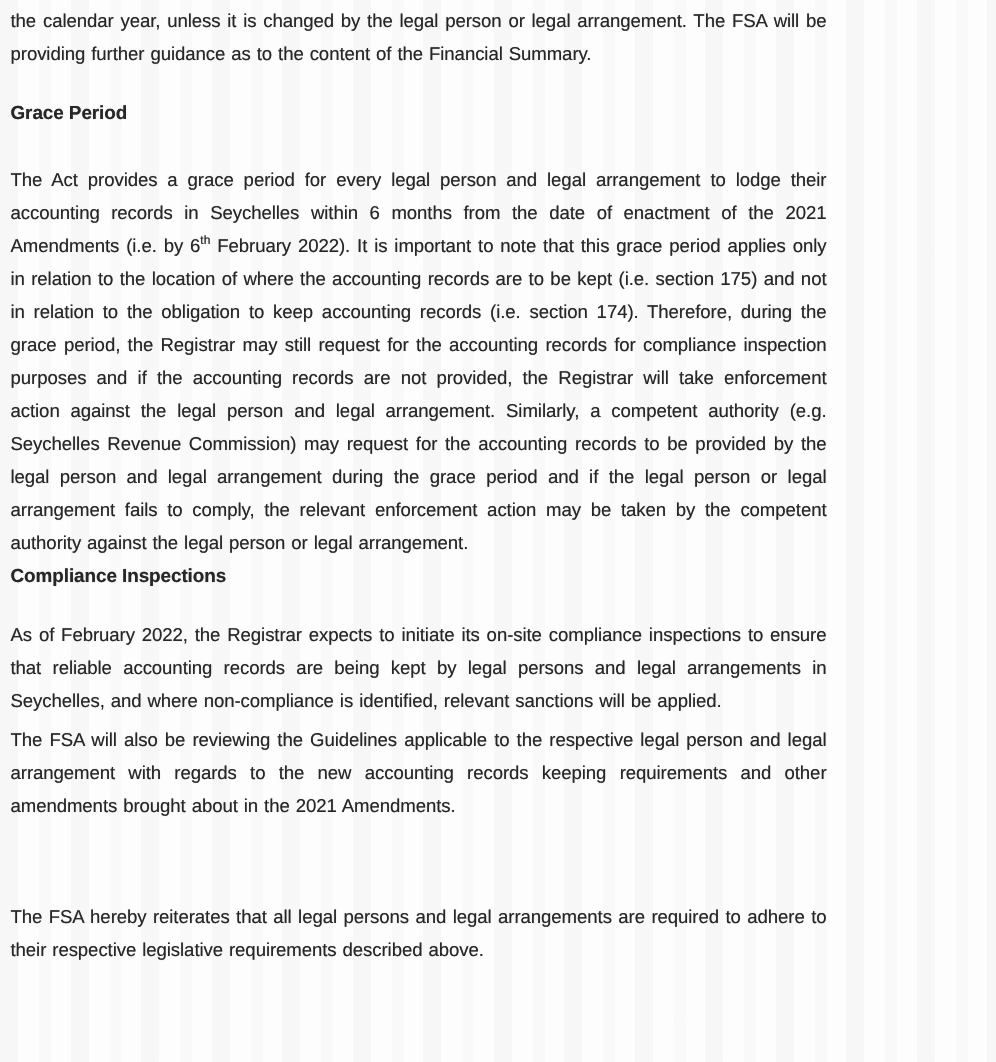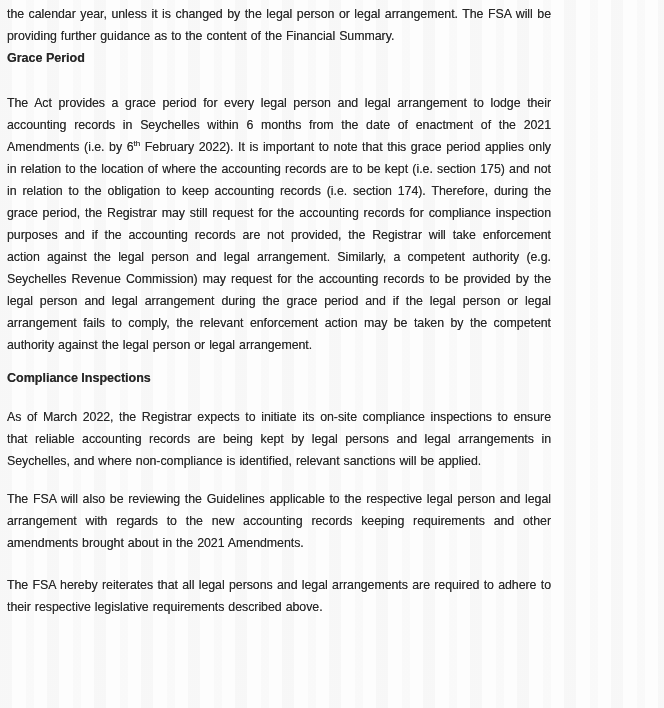--- a/index.html
+++ b/index.html
@@ -39,27 +39,27 @@
   }
   .heading {
     margin: 0;
     font-size: 12.6px;
     line-height: 22px;
     font-weight: bold;
     text-align: left;
     letter-spacing: -0.05px;
     text-shadow: 0 0 0.5px rgba(30,30,30,0.6);
   }
-  .mt-heading-grace      { margin-top: 0; }
+  .mt-heading-grace      { margin-top: 17px; }
   .mt-para-grace         { margin-top: 23px; }
-  .mt-heading-compliance { margin-top: 11px; }
+  .mt-heading-compliance { }
   .mt-para-compliance    { margin-top: 17px; }
   .mt-heading-review     { margin-top: 21px; }
-  .mt-para-review        { margin-top: 16px; }
-  .mt-para-closing       { margin-top: 20px; }
+  .mt-para-review        { margin-top: 4px; }
+  .mt-para-closing       { margin-top: 52px; }
   .mt-heading-signature  { margin-top: 40px; }
   sup.ord {
     font-size: 8px;
     line-height: 0;
     vertical-align: super;
     letter-spacing: 0;
   }
 </style>
 </head>
 <body>
@@ -67,21 +67,21 @@
 <div class="page">
 
   <p class="para">the calendar year, unless it is changed by the legal person or legal arrangement. The FSA will be providing further guidance as to the content of the Financial Summary.</p>
 
   <h3 class="heading mt-heading-grace">Grace Period</h3>
 
   <p class="para mt-para-grace"><span>The Act provides a grace period for every legal person and legal arrangement to lodge their accounting records in Seychelles within 6 months from the date of enactment of the 2021 Amendments (i.e. by 6</span><sup class="ord">th</sup><span> February 2022). It is important to note that this grace period applies only in relation to the location of where the accounting records are to be kept (i.e. section 175) and not in relation to the obligation to keep accounting records (i.e. section 174). Therefore, during the grace period, the Registrar may still request for the accounting records for compliance inspection purposes and if the accounting records are not provided, the Registrar will take enforcement action against the legal person and legal arrangement. Similarly, a competent authority (e.g. Seychelles Revenue Commission) may request for the accounting records to be provided by the legal person and legal arrangement during the grace period and if the legal person or legal arrangement fails to comply, the relevant enforcement action may be taken by the competent authority against the legal person or legal arrangement.</span></p>
 
   <h3 class="heading mt-heading-compliance">Compliance Inspections</h3>
 
-  <p class="para mt-para-compliance">As of March 2022, the Registrar expects to initiate its on-site compliance inspections to ensure that reliable accounting records are being kept by legal persons and legal arrangements in Seychelles, and where non-compliance is identified, relevant sanctions will be applied.</p>
+  <p class="para mt-para-compliance">As of February 2022, the Registrar expects to initiate its on-site compliance inspections to ensure that reliable accounting records are being kept by legal persons and legal arrangements in Seychelles, and where non-compliance is identified, relevant sanctions will be applied.</p>
 
 
   <p class="para mt-para-review">The FSA will also be reviewing the Guidelines applicable to the respective legal person and legal arrangement with regards to the new accounting records keeping requirements and other amendments brought about in the 2021 Amendments.</p>
 
   <p class="para mt-para-closing">The FSA hereby reiterates that all legal persons and legal arrangements are required to adhere to their respective legislative requirements described above.</p>
 
 
 </div>
 
 </body></html>

